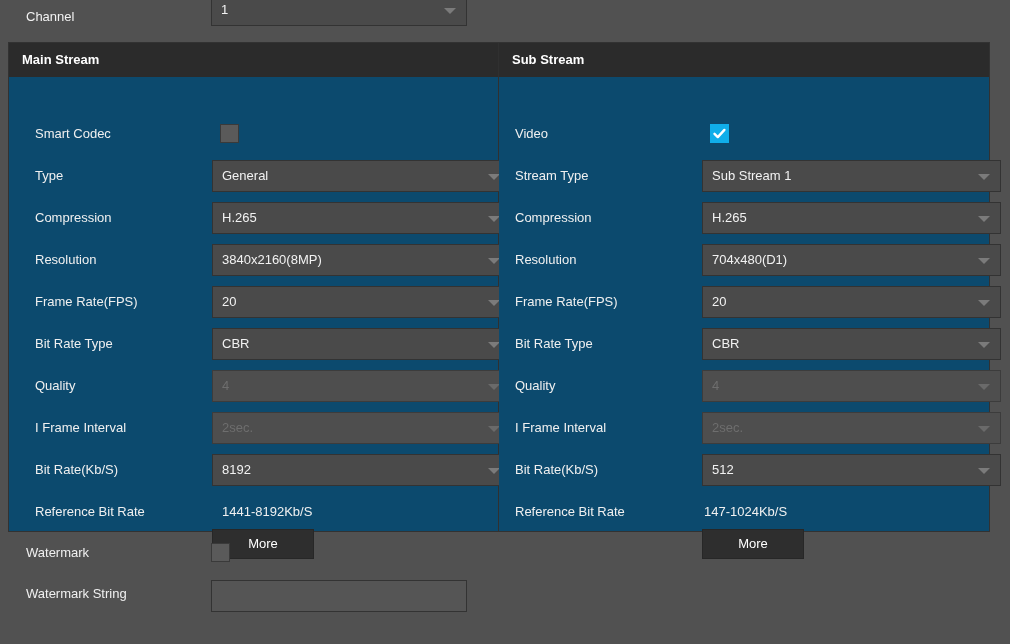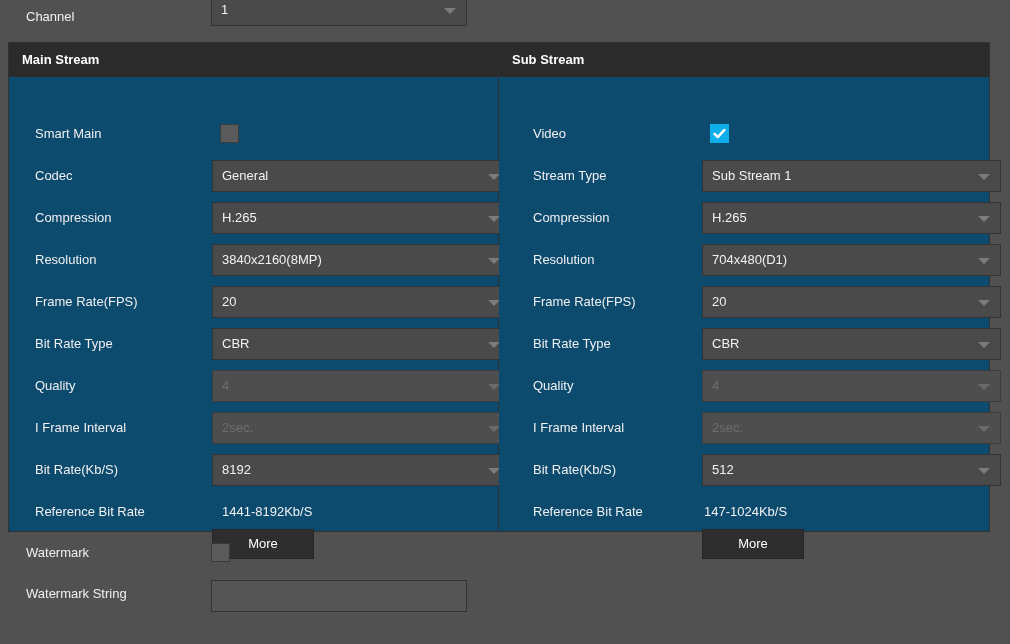--- a/index.html
+++ b/index.html
@@ -83,21 +83,21 @@
     height: 42px;
   }
   .frow .flabel {
     position: absolute;
     top: 11px;
     font-size: 13px;
     color: #f0f0f0;
     white-space: nowrap;
   }
   .left .frow .flabel  { left: 26px; }
-  .right .frow .flabel { left: 34px; }
+  .right .frow .flabel { left: 16px; }
 
   
   .dd {
     position: absolute;
     top: 3px;
     width: 299px; height: 32px;
     background: #4a4a4a;
     border: 1px solid #333333;
     box-sizing: border-box;
     padding-left: 26px;
@@ -215,28 +215,28 @@
   </div>
 </div>
 
 <div id="stream-panel">
 
   <div class="stream-col left">
     <div class="col-header">Main Stream</div>
     <div class="col-body">
 
       <div class="frow" style="top:38px">
-        <span class="flabel">Smart Main</span>
+        <span class="flabel">Smart Codec</span>
         <div class="cbox">
           
         </div>
       </div>
 
       <div class="frow" style="top:80px">
-        <span class="flabel">Codec</span>
+        <span class="flabel">Type</span>
         <div class="dd">
           <span class="val">General</span>
           <span class="arrow"></span>
         </div>
       </div>
 
       <div class="frow" style="top:122px">
         <span class="flabel">Compression</span>
         <div class="dd">
           <span class="val">H.265</span>

